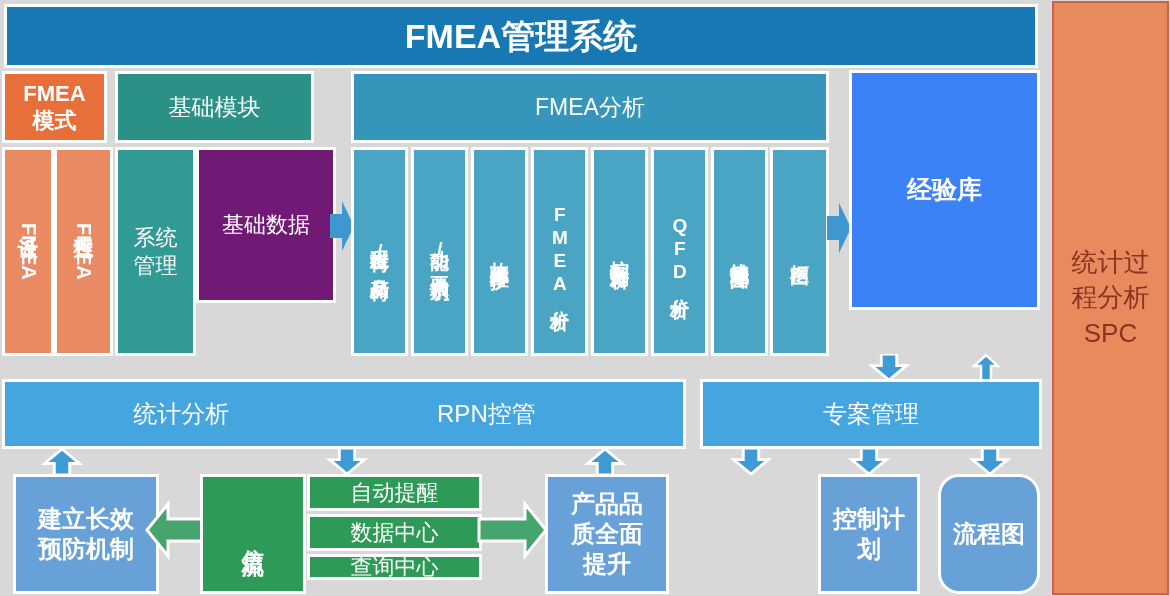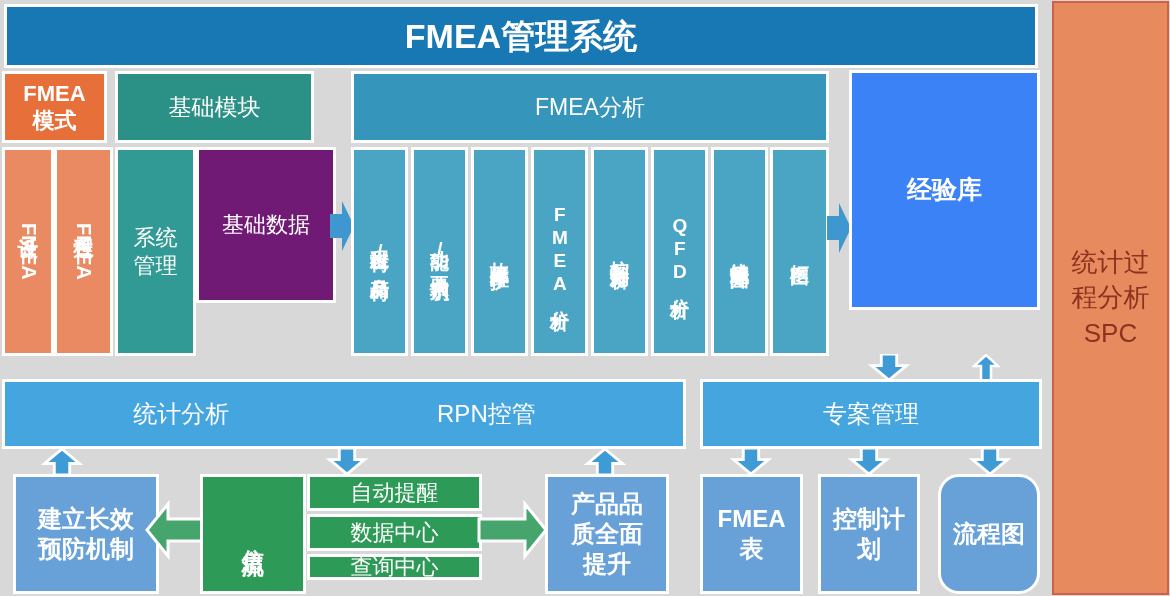--- a/index.html
+++ b/index.html
@@ -150,17 +150,16 @@
 
   <div class="box center-box center1">自动提醒</div>
   <div class="box center-box center2">数据中心</div>
   <div class="box center-box center3">查询中心</div>
 
   <svg class="arrow" style="left:477px;top:499px;" width="72" height="62" viewBox="0 0 72 62">
     <polygon points="2,20 48,20 48,5 69,31 48,57 48,42 2,42" fill="#46a56d" stroke="#ffffff" stroke-width="3"></polygon>
   </svg>
 
   <div class="box bot quality">产品品质全面提升</div>
-  <div class="box bot fmea-table">FMEA表</div>
   <div class="box bot control-plan">控制计划</div>
   <div class="box bot flow-chart">流程图</div>
 
 </div>
 
 </body></html>

